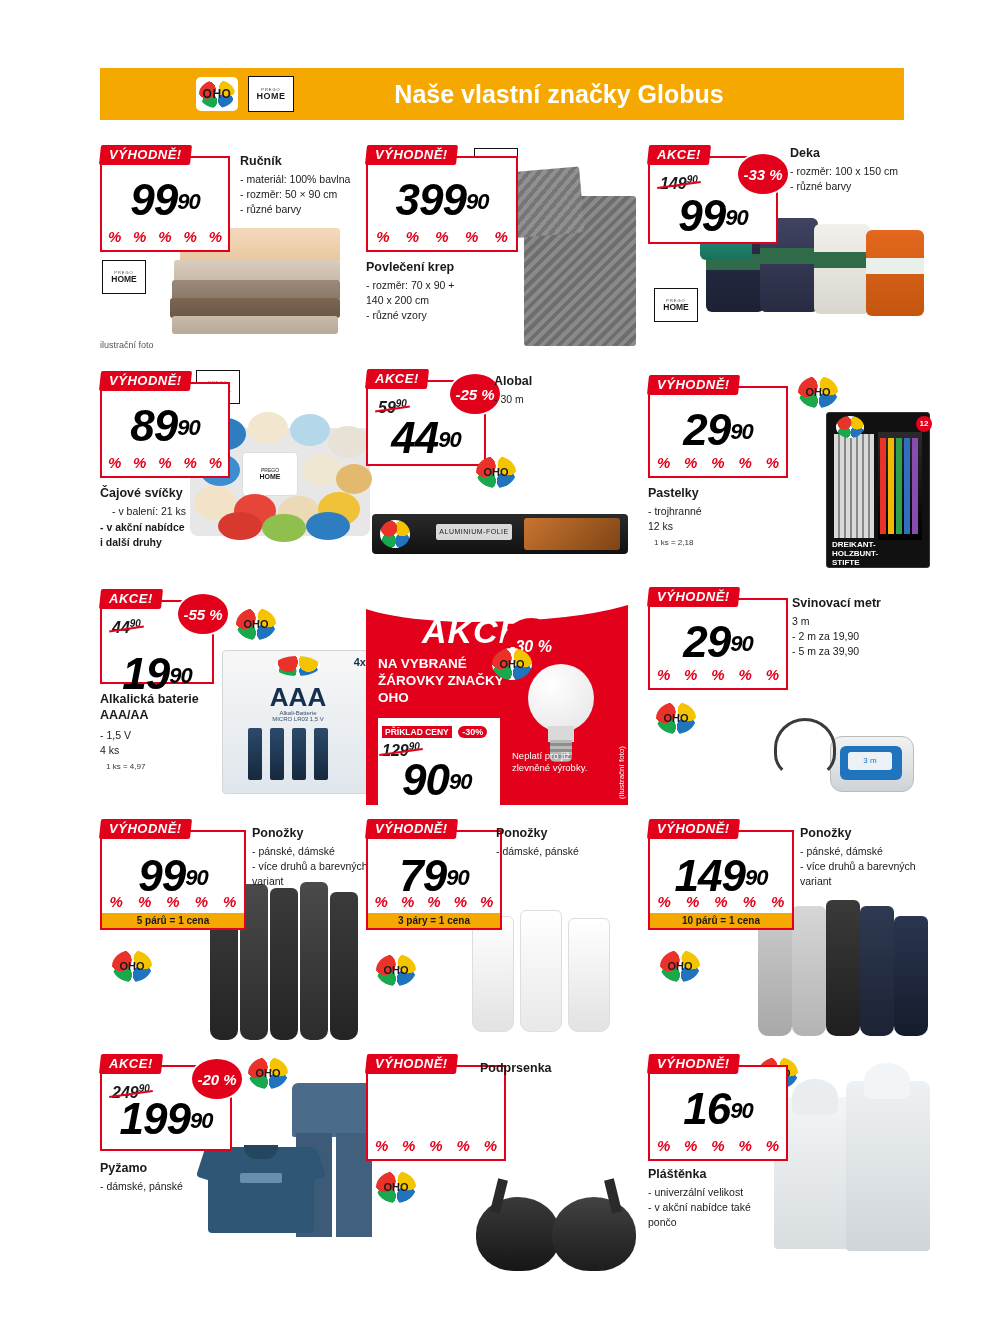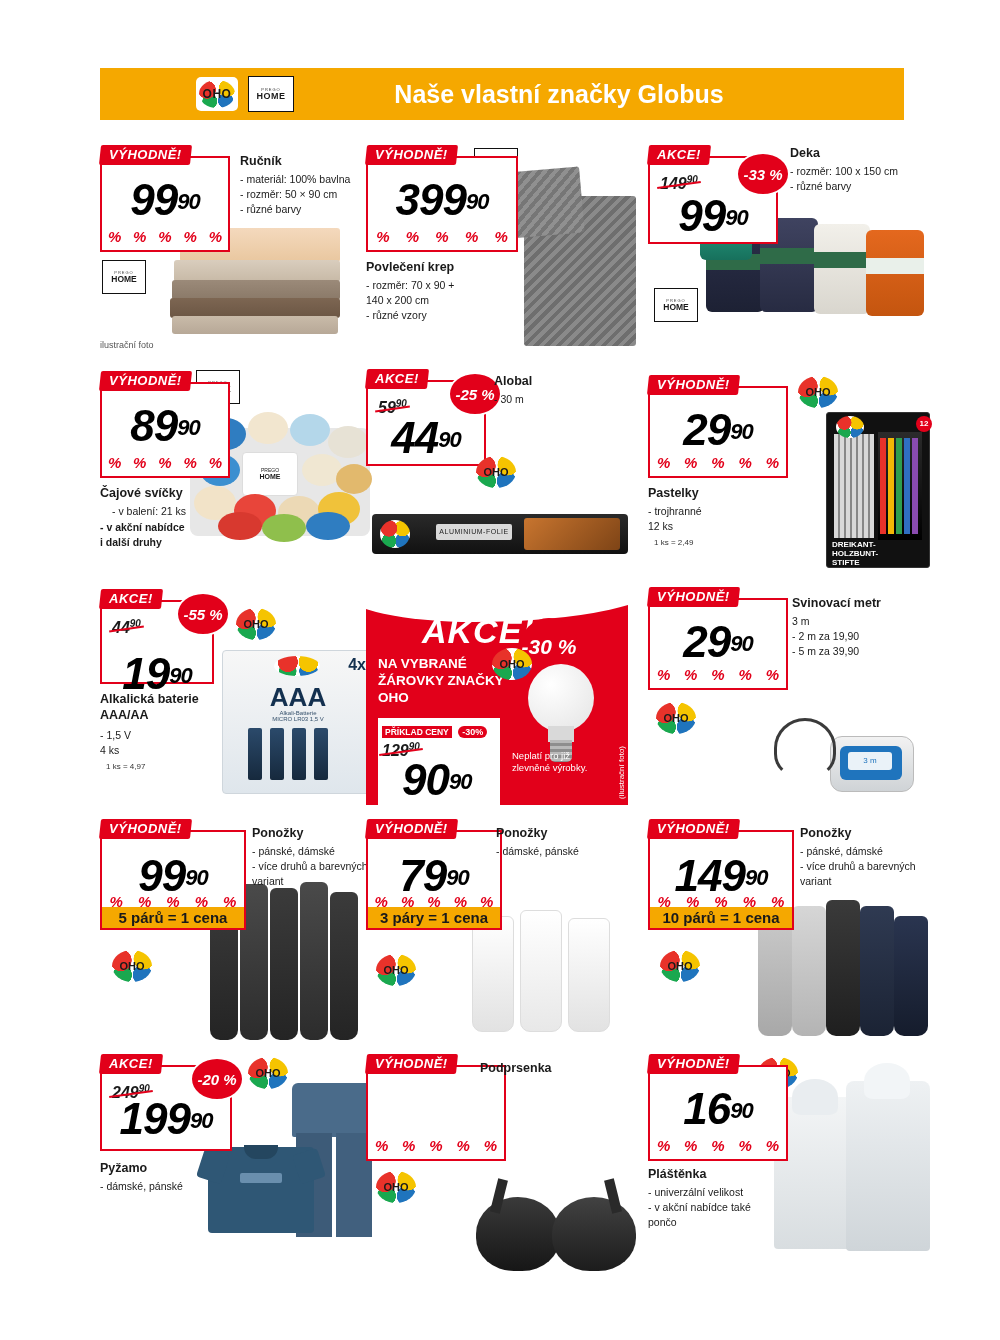--- a/index.html
+++ b/index.html
@@ -83,21 +83,21 @@
   .old:after {
     content:""; position:absolute; left:-3px; right:-3px; top:52%;
     height:2px; background:#e2001a; transform:rotate(-8deg);
   }
   .disc-circle {
     position:absolute; background:#e2001a; color:#fff; border-radius:50%;
     display:flex; align-items:center; justify-content:center;
     font-weight:bold; font-style:italic; border:2px solid #fff;
   }
   .bluebar {
-    background:#f5a800; color:#1a1a1a; font-size:15px; font-weight:bold;
+    background:#f5a800; color:#1a1a1a; font-size:10px; font-weight:bold;
     text-align:center; padding:2px 0;
   }
   .ptitle { font-size:12.5px; font-weight:bold; line-height:1.25; }
   .pdesc { font-size:10.5px; line-height:1.45; color:#1a1a1a; }
   .tiny { font-size:8px; color:#333; }
   .note { font-size:9px; color:#555; }
 
   
   .oho-mini {
     width:40px; height:32px; border-radius:50%;
@@ -359,31 +359,31 @@
         <span>%</span>
           <span>%</span>
           <span>%</span>
           <span>%</span>
           <span>%</span>
       </div>
     </div>
     <div class="ptitle" style="position:absolute; left:0px; top:116px;">Pastelky</div>
     <div class="pdesc" style="position:absolute; left:0px; top:134px; white-space:pre-line;">- trojhranné
 12 ks</div>
-    <div class="tiny" style="position:absolute; left:6px; top:168px;">1 ks = 2,49</div>
+    <div class="tiny" style="position:absolute; left:6px; top:168px;">1 ks = 2,18</div>
   </div>
 
   <div class="cell" style="left:100px; top:590px; width:270px; height:220px;">
     <div class="art" style="left:122px; top:60px; width:152px; height:144px;">
       <div style="position:absolute; left:0; top:0; width:152px; height:144px; background:linear-gradient(180deg,#f7f7f7,#dfe6ec); border:1px solid #cfd6dc; border-radius:4px;"></div>
       <div style="position:absolute; left:52px; top:6px; width:46px; height:20px; border-radius:50%; background:radial-gradient(circle at 30% 30%,#e8322a 0 28%,transparent 29%),radial-gradient(circle at 75% 30%,#f5c400 0 26%,transparent 27%),radial-gradient(circle at 30% 75%,#1aa84f 0 24%,transparent 25%),radial-gradient(circle at 75% 75%,#1f74bd 0 24%,transparent 25%),#fff;"></div>
       <div style="position:absolute; left:0; top:32px; width:152px; text-align:center; font-size:26px; font-weight:bold; color:#13304f;">AAA</div>
       <div style="position:absolute; left:0; top:60px; width:152px; text-align:center; font-size:6px; color:#35506b; white-space:pre-line;">Alkali-Batterie
 MICRO LR03 1,5 V</div>
-      <div style="position:absolute; right:8px; top:6px; font-size:16px; font-weight:bold; color:#13304f;">4x</div>
+      <div style="position:absolute; right:8px; top:6px; font-size:11px; font-weight:bold; color:#13304f;">4x</div>
       <div style="position:absolute; left:26px; top:78px; width:14px; height:52px; background:linear-gradient(180deg,#2b4a6b,#16293d); border-radius:2px;"></div>
       <div style="position:absolute; left:48px; top:78px; width:14px; height:52px; background:linear-gradient(180deg,#2b4a6b,#16293d); border-radius:2px;"></div>
       <div style="position:absolute; left:70px; top:78px; width:14px; height:52px; background:linear-gradient(180deg,#2b4a6b,#16293d); border-radius:2px;"></div>
       <div style="position:absolute; left:92px; top:78px; width:14px; height:52px; background:linear-gradient(180deg,#2b4a6b,#16293d); border-radius:2px;"></div>
     </div>
     <div class="oho-mini" style="position:absolute; left:136px; top:18px;">OHO</div>
     <div class="pricebox" style="position:absolute; left:0; top:10px; width:114px; height:84px;">
       <div class="flag"><span>AKCE!</span></div>
       <div style="position:absolute; left:10px; top:16px;">
         <span class="old"><span>44</span><span class="sup">90</span></span>
@@ -397,21 +397,21 @@
 AAA/AA</div>
     <div class="pdesc" style="position:absolute; left:0px; top:138px; white-space:pre-line;">- 1,5 V
 4 ks</div>
     <div class="tiny" style="position:absolute; left:6px; top:172px;">1 ks = 4,97</div>
   </div>
 
   <div class="akce-panel">
     <div class="wave"></div>
     <div class="akce-title">AKCE!</div>
     <div class="akce-sub">NA VYBRANÉ ŽÁROVKY ZNAČKY OHO</div>
-    <div class="disc-circle" style="right:50px; top:28px; width:58px; height:58px; font-size:21px; border:none;margin-left:20px;">-30 %</div>
+    <div class="disc-circle" style="right:68px; top:28px; width:58px; height:58px; font-size:16px; border:none;margin-left:20px;">-30 %</div>
     <div class="oho-mini" style="position:absolute; left:126px; top:58px;">OHO</div>
 
     <div class="art" style="right:28px; top:74px; width:78px; height:104px;">
       <div style="position:absolute; left:6px; top:0; width:66px; height:68px; background:radial-gradient(circle at 35% 30%,#ffffff,#e3e3e3); border-radius:50%;"></div>
       <div style="position:absolute; left:26px; top:62px; width:26px; height:16px; background:#d9d9d9;"></div>
       <div style="position:absolute; left:28px; top:76px; width:22px; height:22px; background:repeating-linear-gradient(180deg,#b9b9b9 0 3px,#8e8e8e 3px 6px); border-radius:0 0 5px 5px;"></div>
     </div>
     <div class="akce-ex">
       <span class="lbl">PŘÍKLAD CENY</span>
       <span style="background:#e2001a; color:#fff; font-size:9px; font-weight:bold; padding:1px 4px; border-radius:8px; margin-left:2px;">-30%</span>

